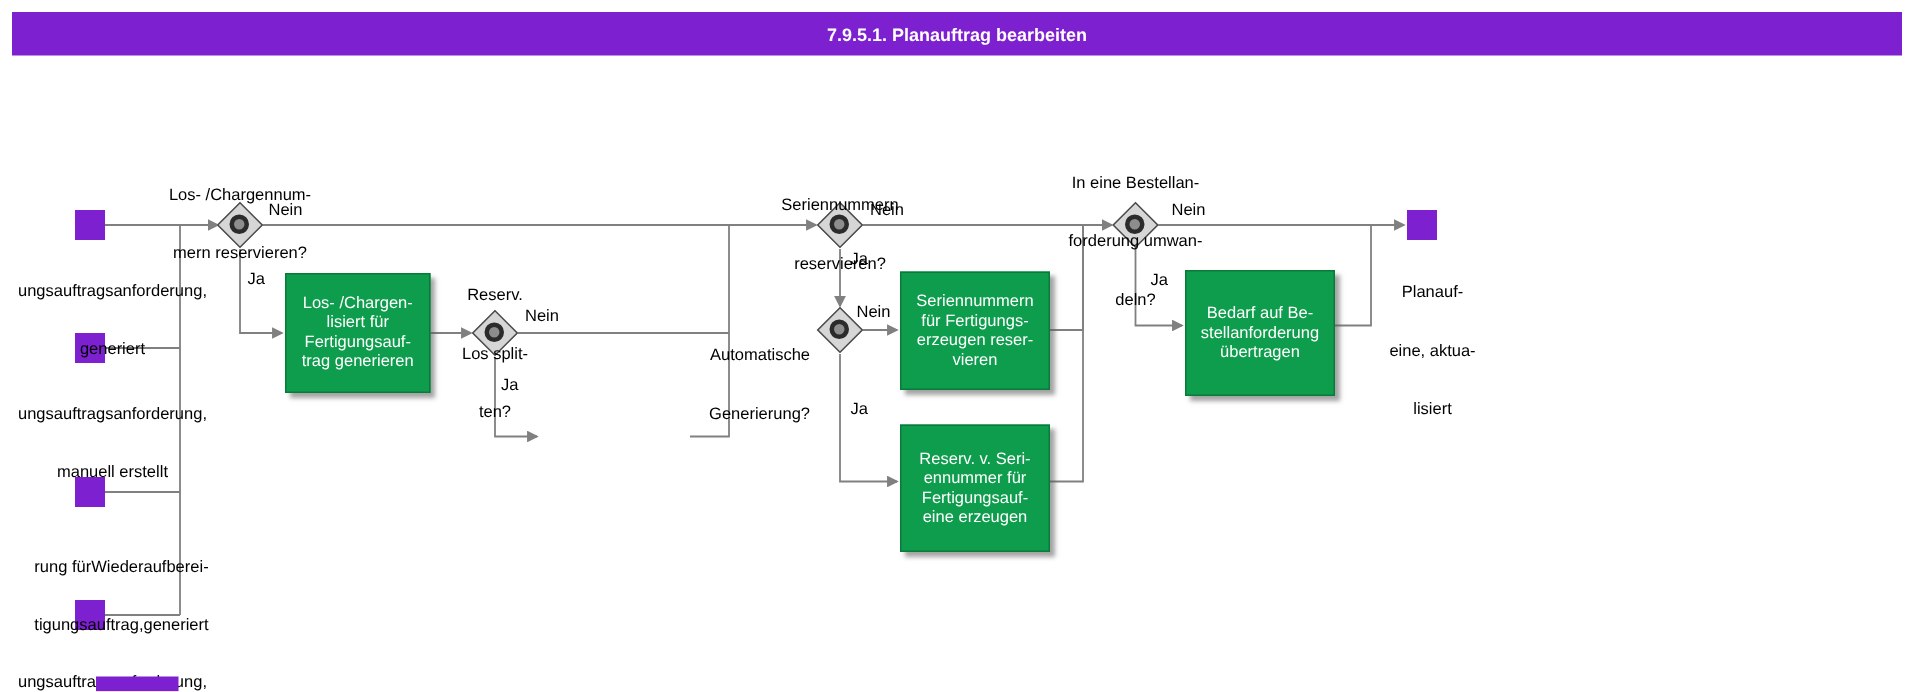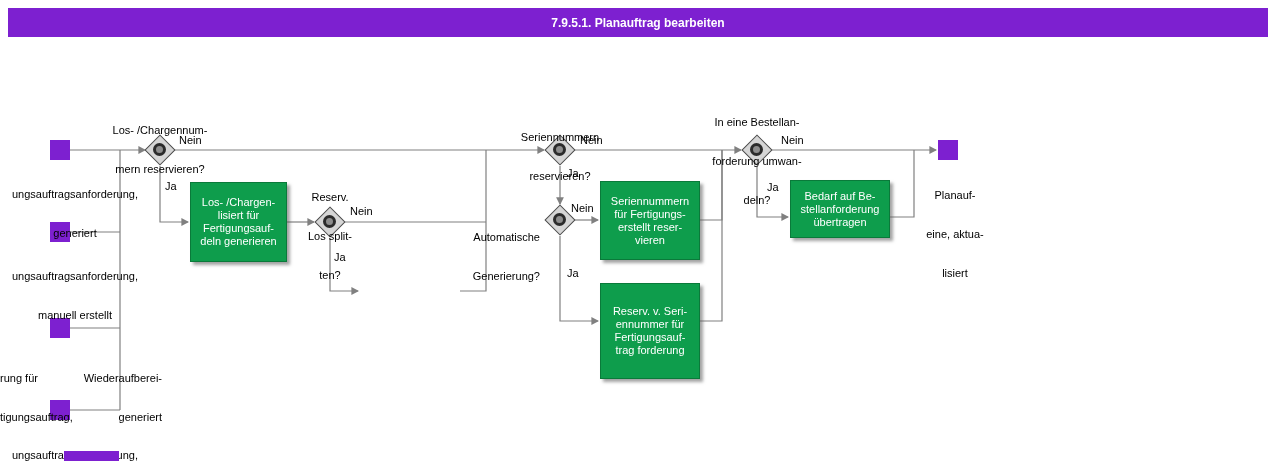--- a/index.html
+++ b/index.html
@@ -28,21 +28,21 @@
     background:var(--gateway-fill,#d6d6d6); border:1px solid var(--gateway-border,#4a4a4a);
     transform:rotate(45deg);
   }
   .gw-dot {
     position:absolute; width:7px; height:7px; border-radius:50%;
     background:#8d8d8d; border:3px solid #2b2b2b;
   }
   .lbl { position:absolute; line-height:13px; white-space:pre; }
   .lbl.center { text-align:center; }
   .lbl.right { text-align:right; }
-  .lbl .row { display:flex; justify-content:space-between; }
+  .lbl .row { display:flex; justify-content:center; }
   .guard { position:absolute; font-weight:normal; }
   .edges { position:absolute; left:0; top:0; pointer-events:none; }
   .edges path { fill:none; stroke:#808080; stroke:var(--line,#808080); stroke-width:1.2; }
   .edges .arrowhead { fill:#808080; fill:var(--line,#808080); stroke:none; }
 </style>
 </head>
 <body>
 
 <div class="canvas">
 
@@ -152,35 +152,35 @@
   <span class="guard" style="left:567px;top:167px">Ja</span>
   <span class="guard" style="left:571px;top:202px">Nein</span>
   <span class="guard" style="left:567px;top:267px">Ja</span>
   <span class="guard" style="left:781px;top:134px">Nein</span>
   <span class="guard" style="left:767px;top:181px">Ja</span>
 
   <div class="task" style="left:190px;top:182px;width:97px;height:80px">
     <div>Los- /Chargen-</div>
     <div>lisiert für</div>
     <div>Fertigungsauf-</div>
-    <div>deln generieren</div>
+    <div>trag generieren</div>
   </div>
   <div class="task" style="left:600px;top:181px;width:100px;height:79px">
     <div>Seriennummern</div>
     <div>für Fertigungs-</div>
-    <div>erstellt reser-</div>
+    <div>erzeugen reser-</div>
     <div>vieren</div>
   </div>
-  <div class="task" style="left:600px;top:283px;width:100px;height:96px">
+  <div class="task" style="left:600px;top:283px;width:100px;height:85px">
     <div>Reserv. v. Seri-</div>
     <div>ennummer für</div>
     <div>Fertigungsauf-</div>
-    <div>trag forderung</div>
+    <div>eine erzeugen</div>
   </div>
-  <div class="task" style="left:790px;top:180px;width:100px;height:58px">
+  <div class="task" style="left:790px;top:180px;width:100px;height:84px">
     <div>Bedarf auf Be-</div>
     <div>stellanforderung</div>
     <div>übertragen</div>
   </div>
 
   <div class="accent-strip" style="left:64px;top:451px;width:55px;height:10px"></div>
 
 </div>
 
 </body></html>

